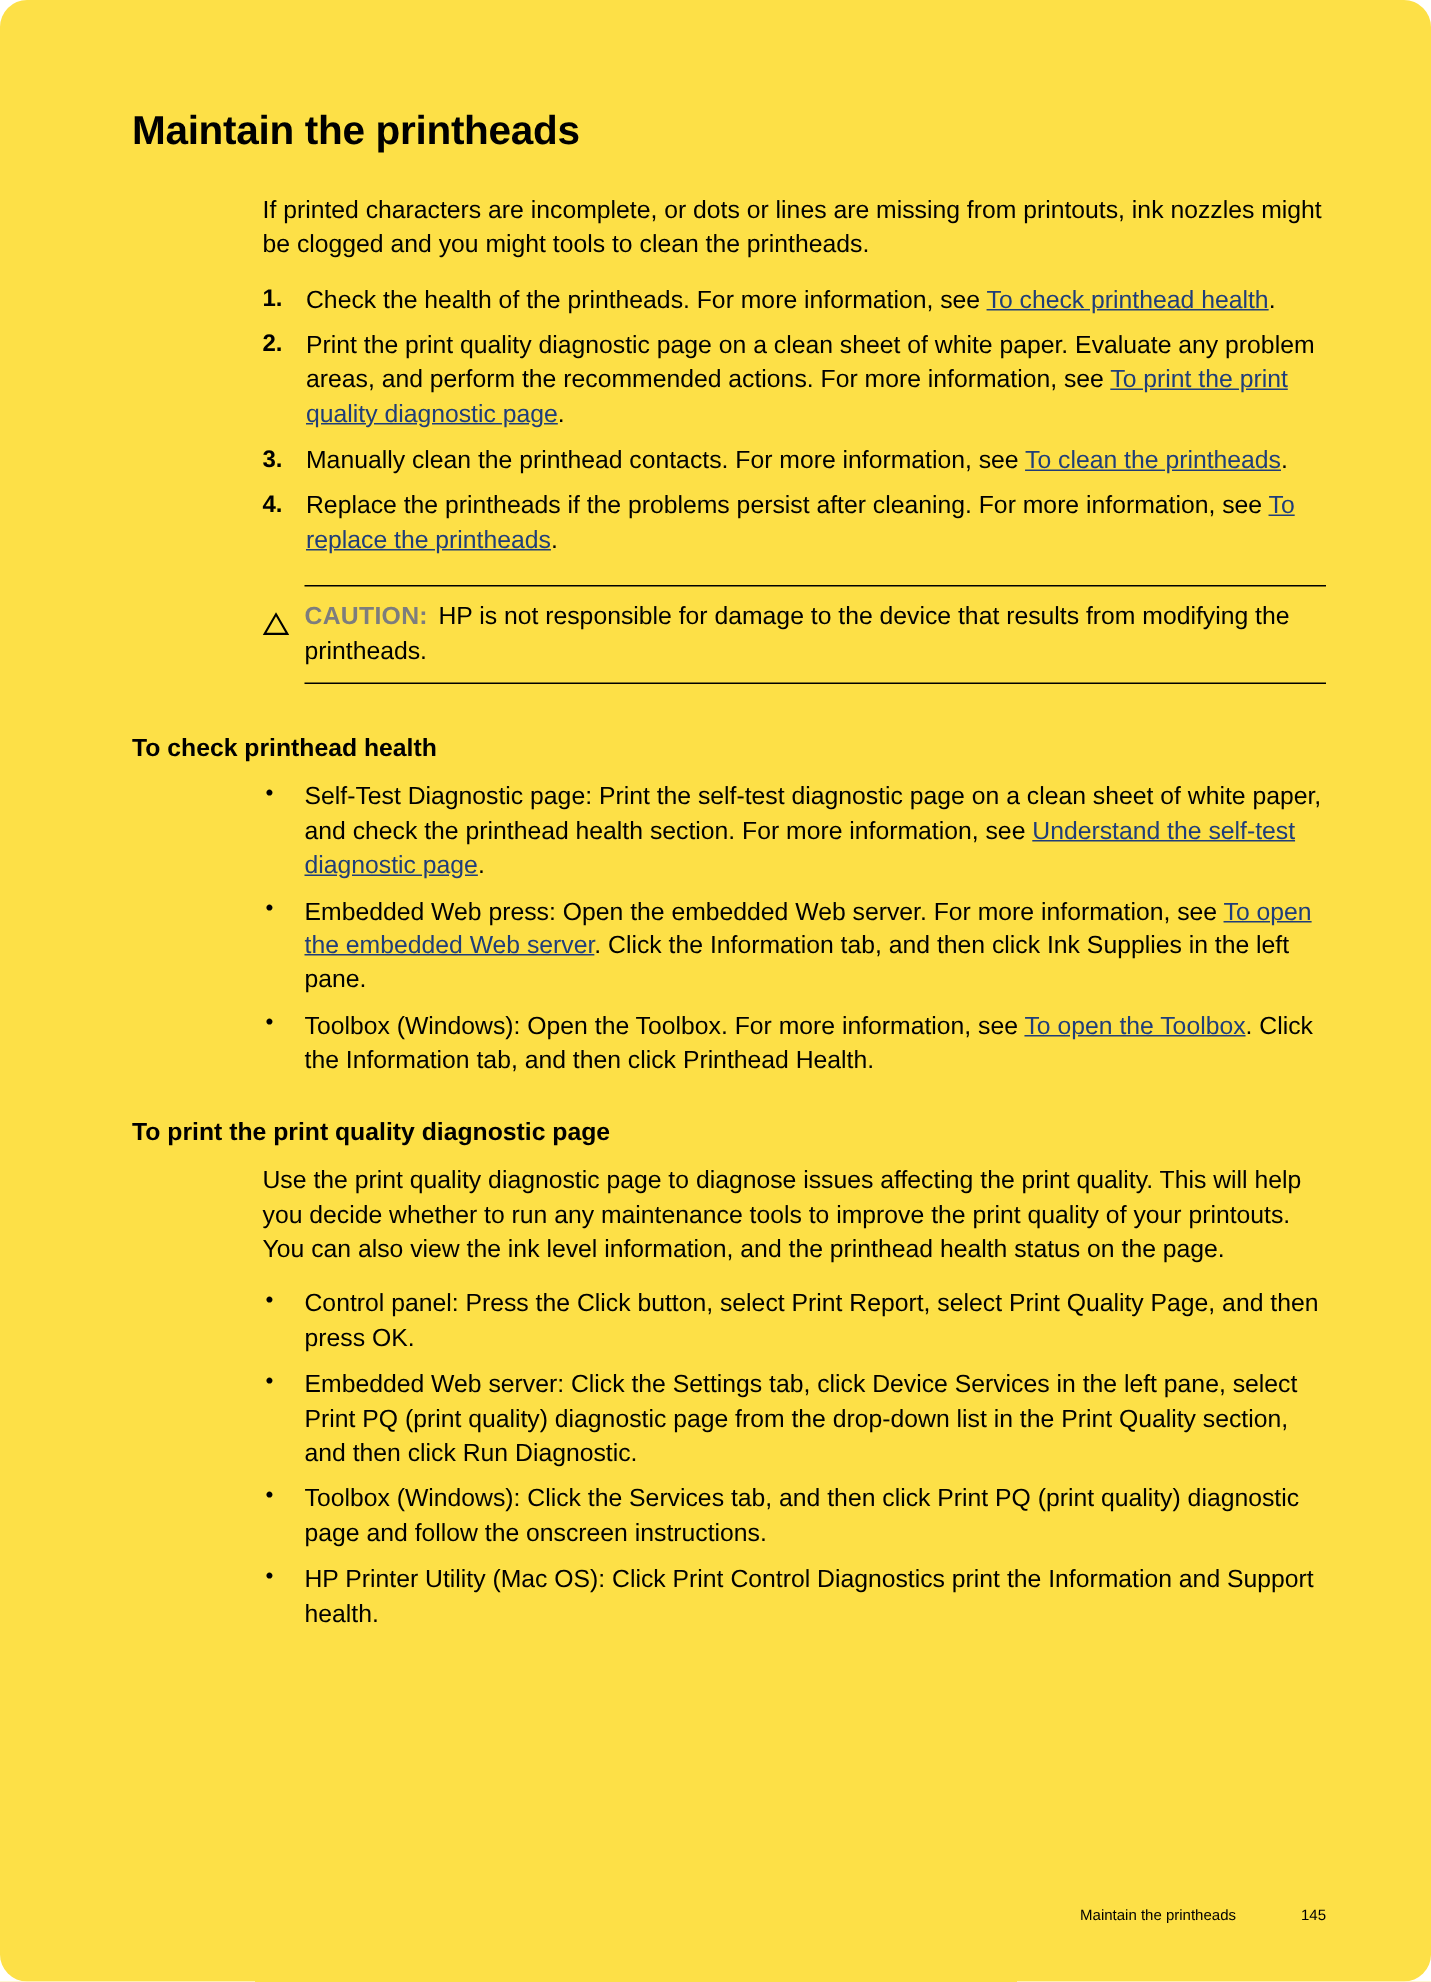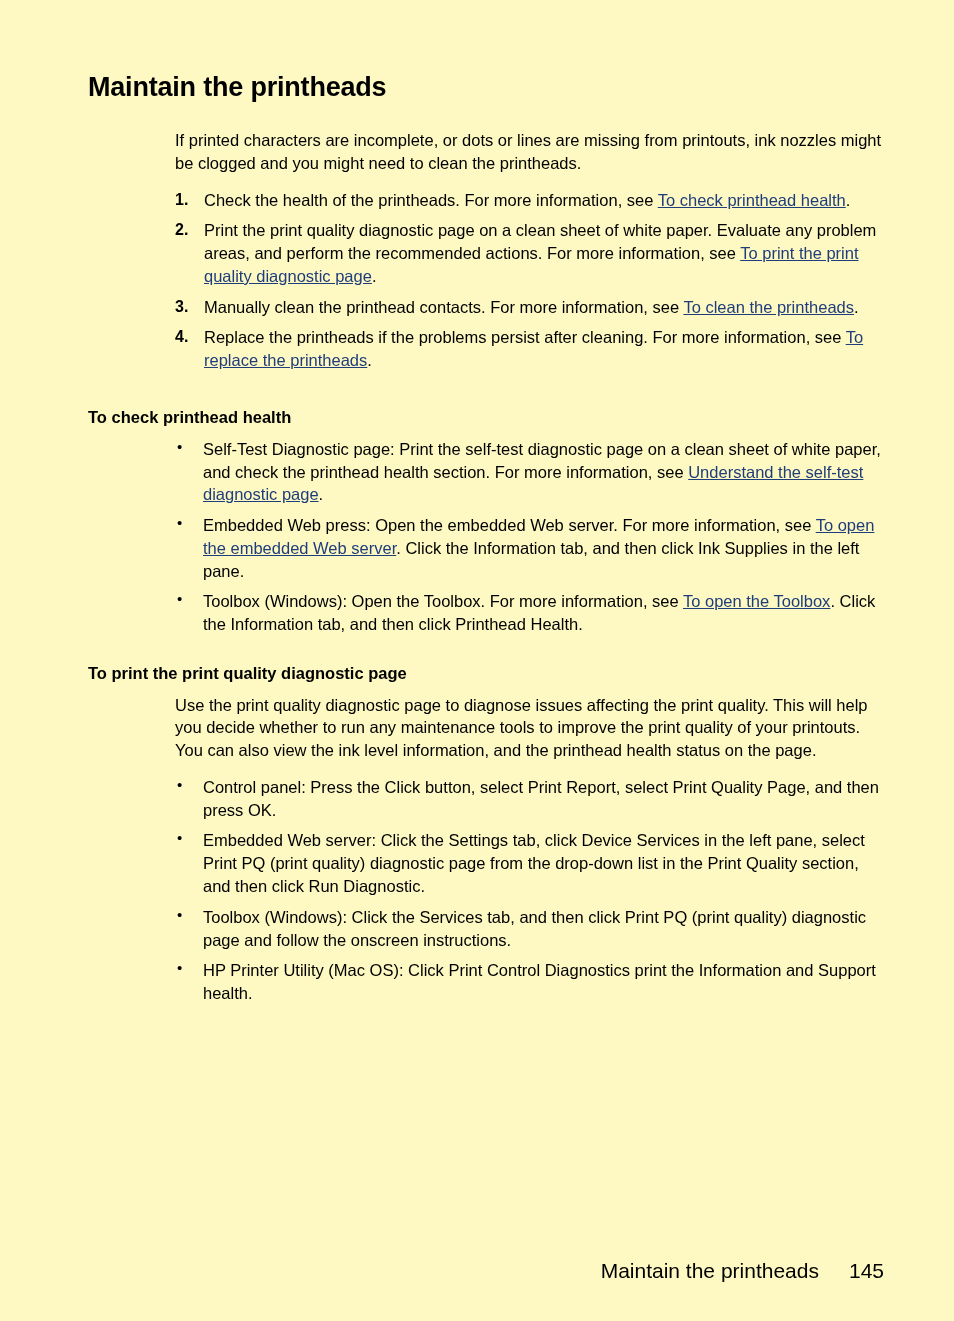--- a/index.html
+++ b/index.html
@@ -8,23 +8,24 @@
     background: #ffffff;
   }
   body {
     font-family: "Liberation Sans", sans-serif;
     color: #000000;
   }
   .page {
     position: relative;
     width: 954px;
     height: 1321px;
-    background: #fef9c3;
+    background: #fde047;
     overflow: hidden;
     box-sizing: border-box;
+    border-radius: 18px;
   }
   .content {
     position: absolute;
     left: 88px;
     top: 72px;
     width: 796px;
   }
 
   h1.doc-title {
     font-size: 27px;
@@ -136,21 +137,21 @@
   }
   .note-gap { display: inline-block; width: 7px; }
 
   .block-gap-lg { height: 28px; }
 
   .footer {
     position: absolute;
     left: 88px;
     right: 70px;
     bottom: 38px;
-    font-size: 21px;
+    font-size: 10px;
     color: #000;
     text-align: right;
   }
   .footer .f-label { }
   .footer .f-page {
     display: inline-block;
     margin-left: 30px;
     min-width: 30px;
     text-align: right;
   }
@@ -158,29 +159,41 @@
 </head>
 <body>
 
 <div class="page">
 
   <div class="content">
 
     <h1 class="doc-title">Maintain the printheads</h1>
 
     <div class="indent">
-      <p class="body-text">If printed characters are incomplete, or dots or lines are missing from printouts, ink nozzles might be clogged and you might need to clean the printheads.</p>
+      <p class="body-text">If printed characters are incomplete, or dots or lines are missing from printouts, ink nozzles might be clogged and you might tools to clean the printheads.</p>
 
       <ol class="num-list">
           <li><span class="marker">1.</span><span>Check the health of the printheads. For more information, see </span><a class="doclink" href="#">To check printhead health</a><span>.</span></li>
           <li><span class="marker">2.</span><span>Print the print quality diagnostic page on a clean sheet of white paper. Evaluate any problem areas, and perform the recommended actions. For more information, see </span><a class="doclink" href="#">To print the print quality diagnostic page</a><span>.</span></li>
           <li><span class="marker">3.</span><span>Manually clean the printhead contacts. For more information, see </span><a class="doclink" href="#">To clean the printheads</a><span>.</span></li>
           <li><span class="marker">4.</span><span>Replace the printheads if the problems persist after cleaning. For more information, see </span><a class="doclink" href="#">To replace the printheads</a><span>.</span></li>
         </ol>
 
+      <div class="note-wrap">
+        <span class="note-icon">
+          <svg width="18" height="16" viewBox="0 0 18 16">
+            <path d="M9 1.5 L16.6 14.6 L1.4 14.6 Z" fill="none" stroke="#000" stroke-width="1.4" stroke-linejoin="miter"></path>
+          </svg>
+        </span>
+        <div class="note-box">
+          <p class="note-text">
+            <span class="note-label">CAUTION:</span><span class="note-gap"></span><span>HP is not responsible for damage to the device that results from modifying the printheads.</span>
+          </p>
+        </div>
+      </div>
     </div>
 
     <div class="block-gap-lg"></div>
 
     <section>
       <h2 class="section-title">To check printhead health</h2>
       <div class="indent">
         <ul class="bullet-list">
             <li><span class="marker">•</span><span class="b">Self-Test Diagnostic page:</span><span> Print the self-test diagnostic page on a clean sheet of white paper, and check the printhead health section. For more information, see </span><a class="doclink" href="#">Understand the self-test diagnostic page</a><span>.</span></li>
             <li><span class="marker">•</span><span class="b">Embedded Web press</span><span>: Open the embedded Web server. For more information, see </span><a class="doclink" href="#">To open the embedded Web server</a><span>. Click the </span><span class="b">Information</span><span> tab, and then click </span><span class="b">Ink Supplies</span><span> in the left pane.</span></li>

